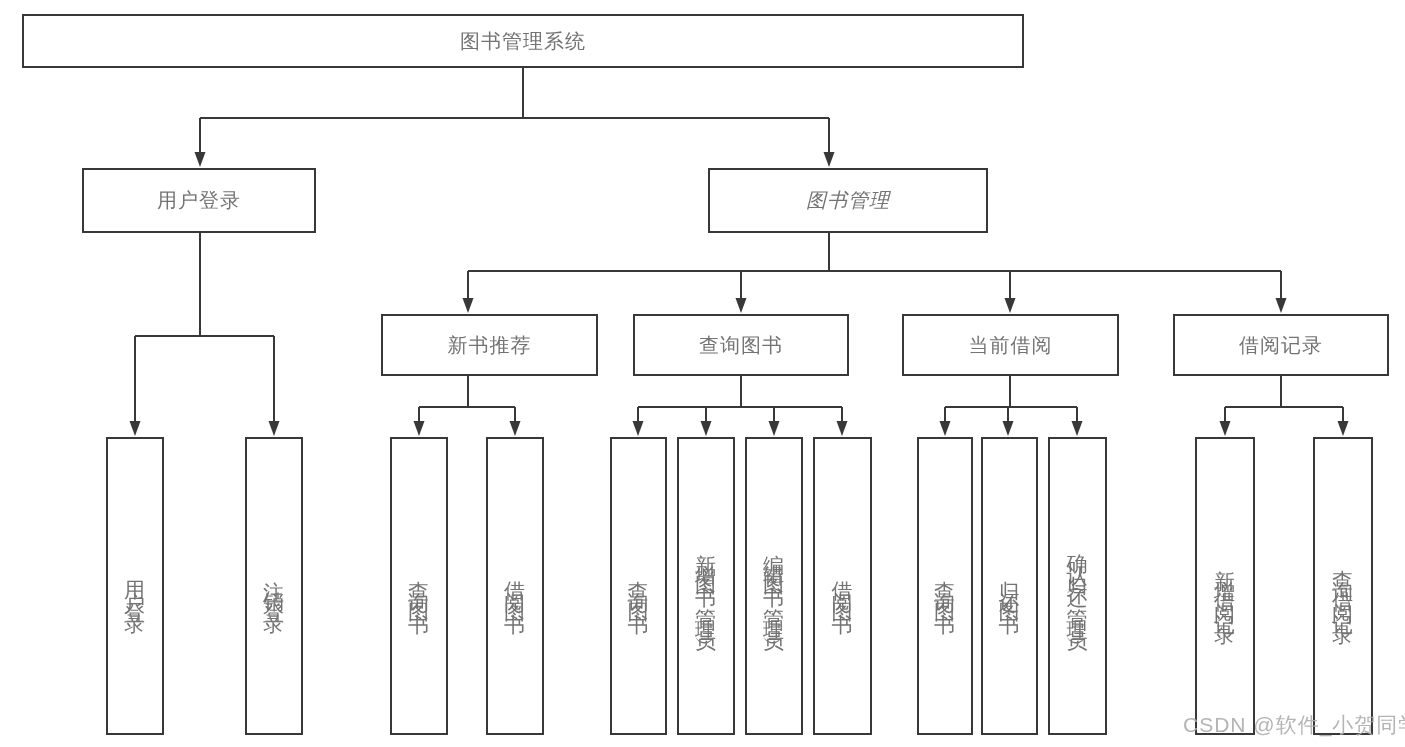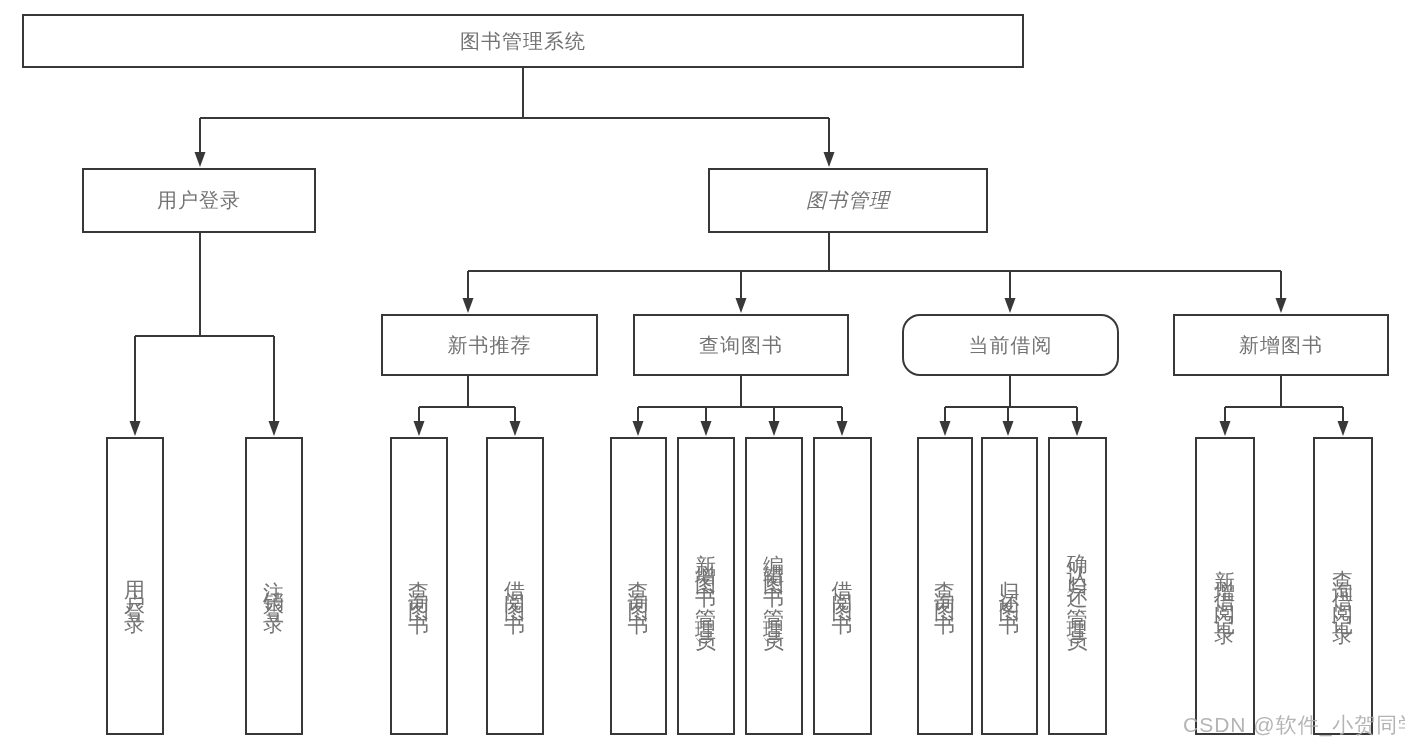--- a/index.html
+++ b/index.html
@@ -112,25 +112,25 @@
   <div class="box" style="left:708px; top:168px; width:280px; height:65px;font-style:italic;">
     <span class="lbl">图书管理</span>
   </div>
 
   <div class="box" style="left:360px; top:314px; width:217px; height:62px;margin-left:21px;">
     <span class="lbl">新书推荐</span>
   </div>
   <div class="box" style="left:633px; top:314px; width:216px; height:62px;">
     <span class="lbl">查询图书</span>
   </div>
-  <div class="box" style="left:902px; top:314px; width:217px; height:62px;border-radius:18px;">
+  <div class="box" style="left:902px; top:314px; width:217px; height:62px;">
     <span class="lbl">当前借阅</span>
   </div>
   <div class="box" style="left:1173px; top:314px; width:216px; height:62px;">
-    <span class="lbl">新增图书</span>
+    <span class="lbl">借阅记录</span>
   </div>
 
   <div class="box" style="left:106px; top:437px; width:58px; height:298px;">
     <span class="vlbl">用户登录</span>
   </div>
   <div class="box" style="left:245px; top:437px; width:58px; height:298px;">
     <span class="vlbl">注销登录</span>
   </div>
 
   <div class="box" style="left:390px; top:437px; width:58px; height:298px;">

